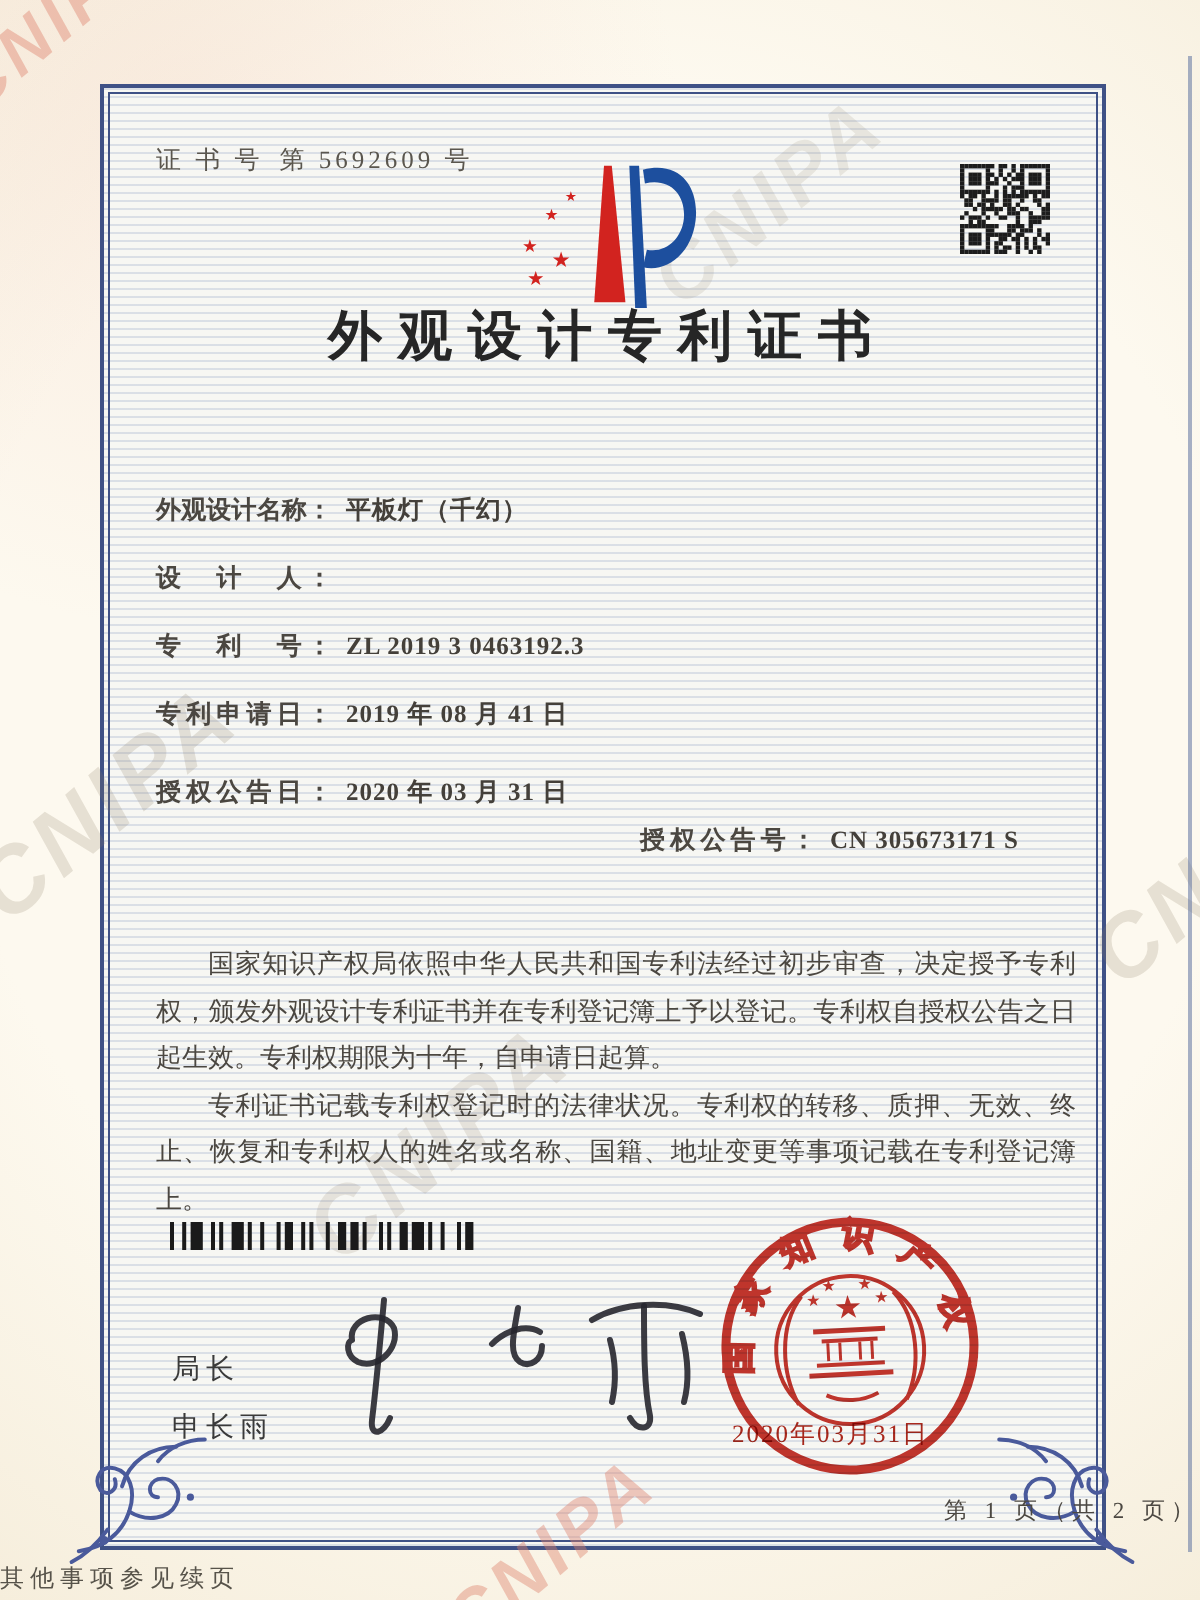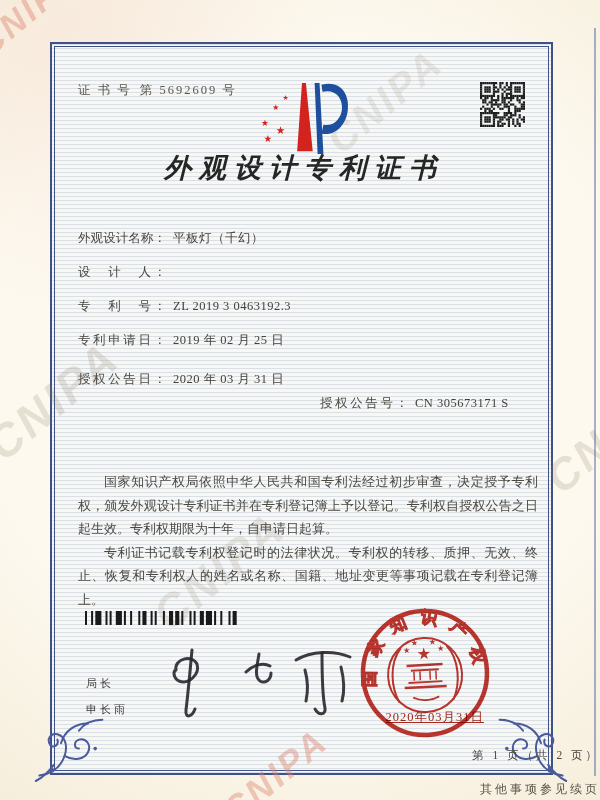--- a/index.html
+++ b/index.html
@@ -31,52 +31,52 @@
     position:absolute;left:50px;top:42px;width:503px;height:733px;box-sizing:border-box;
     border:2.5px solid var(--frame,#3f5186);
     background:
       repeating-linear-gradient(180deg, rgba(152,168,200,.30) 0 1px, rgba(255,255,255,0) 1px 4px),
       #f7f7f3;
     z-index:1;
   }
   .frame::before{content:"";position:absolute;inset:2px;border:1px solid var(--frame,#3f5186);}
   
   .certno{position:absolute;left:78px;top:72px;z-index:3;font-size:12.5px;
-      letter-spacing:2px;color:#5a564e;margin-top:10px;}
+      letter-spacing:2px;color:#5a564e;}
   .certno .sep{display:inline-block;width:8px;}
   .qr{position:absolute;left:480px;top:82px;width:45px;height:45px;z-index:3;fill:#1c1c1c;}
   .logo{position:absolute;left:252px;top:80px;width:100px;height:76px;z-index:3;}
   .title{position:absolute;left:0;right:0;top:150px;text-align:center;z-index:3;
-      font-size:27px;font-weight:bold;letter-spacing:8px;color:#262626;text-indent:8px;font-style:italic;}
-  .fields{position:absolute;left:78px;right:70px;top:230px;z-index:3;font-size:12.5px;}
+      font-size:27px;font-weight:bold;letter-spacing:8px;color:#262626;text-indent:8px;}
+  .fields{position:absolute;left:78px;right:70px;top:247px;z-index:3;font-size:12.5px;font-weight:bold;}
   .frow{display:flex;margin-bottom:16.5px;line-height:17.5px;white-space:nowrap;}
   .flabel{display:inline-block;width:88px;text-align:justify;text-align-last:justify;
       flex:0 0 88px;color:#4b4741;}
   .fval{margin-left:7px;color:#44403a;letter-spacing:.5px;}
   .grant{margin-top:21px;}
   .pair1{display:flex;width:242px;flex:0 0 242px;}
   .pair2{display:flex;margin-top:24px;}
   .body{position:absolute;left:78px;right:62px;top:470px;z-index:3;
       font-size:13px;line-height:23.5px;color:#4b4741;text-align:justify;}
   .body p{margin:0;text-indent:2em;}
   .barcode{position:absolute;left:85px;top:611px;height:14px;z-index:3;fill:#1a1a1a;}
-  .signer{position:absolute;left:86px;top:676px;z-index:3;font-size:11px;
+  .signer{position:absolute;left:86px;top:676px;z-index:3;font-size:14px;
       letter-spacing:3px;color:#3a3a3a;font-family:Liberation Sans, sans-serif;}
   .signer div{margin-bottom:11px;}
   .sig{position:absolute;left:162px;top:642px;width:200px;height:78px;z-index:4;}
   .sig path{fill:none;stroke:#26262e;stroke-width:3;stroke-linecap:round;opacity:.9;}
   .seal{position:absolute;left:354px;top:601px;width:143px;height:145px;z-index:5;
       transform:rotate(-3deg);opacity:.92;mix-blend-mode:multiply;}
   .seal *{stroke:var(--seal_red,#c0241c);}
   .seal text{stroke:none;fill:var(--seal_red,#c0241c);}
-  .seal-date{position:absolute;left:366px;top:709px;width:118px;text-align:right;z-index:6;
-      color:#b02a1e;font-size:12.5px;letter-spacing:1px;mix-blend-mode:multiply;text-decoration:underline;}
+  .seal-date{position:absolute;left:366px;top:709px;width:118px;text-align:left;z-index:6;
+      color:#b02a1e;font-size:12.5px;letter-spacing:1px;mix-blend-mode:multiply;}
   .footer{position:absolute;left:0;right:0;top:748px;text-align:right;z-index:3;
       font-size:11.5px;letter-spacing:3px;color:#4c4842;}
-  .note{position:absolute;left:0;right:0;top:781px;text-align:right;z-index:3;
+  .note{position:absolute;left:0;right:0;top:781px;text-align:left;z-index:3;
       font-size:12px;letter-spacing:3px;color:#57534a;}
   .orn{position:absolute;width:76px;height:72px;z-index:2;}
   .orn path{fill:none;stroke:#4a5a9b;stroke-width:2.2;stroke-linecap:round;}
   .orn circle{fill:#4a5a9b;}
   .orn-r{left:494px;top:718px;}
   .orn-l{left:32px;top:718px;transform:scaleX(-1);}
 </style>
 </head>
 <body>
 
@@ -389,21 +389,21 @@
     </div>
     <div class="frow">
       <span class="flabel">设　计　人：</span>
     </div>
     <div class="frow">
       <span class="flabel">专　利　号：</span>
       <span class="fval">ZL 2019 3 0463192.3</span>
     </div>
     <div class="frow">
       <span class="flabel">专利申请日：</span>
-      <span class="fval">2019 年 02 月 25 日</span>
+      <span class="fval">2019 年 08 月 41 日</span>
     </div>
     <div class="frow grant">
       <span class="pair1">
         <span class="flabel">授权公告日：</span>
         <span class="fval">2020 年 03 月 31 日</span>
       </span>
       <span class="pair2">
         <span class="flabel">授权公告号：</span>
         <span class="fval">CN 305673171 S</span>
       </span>

